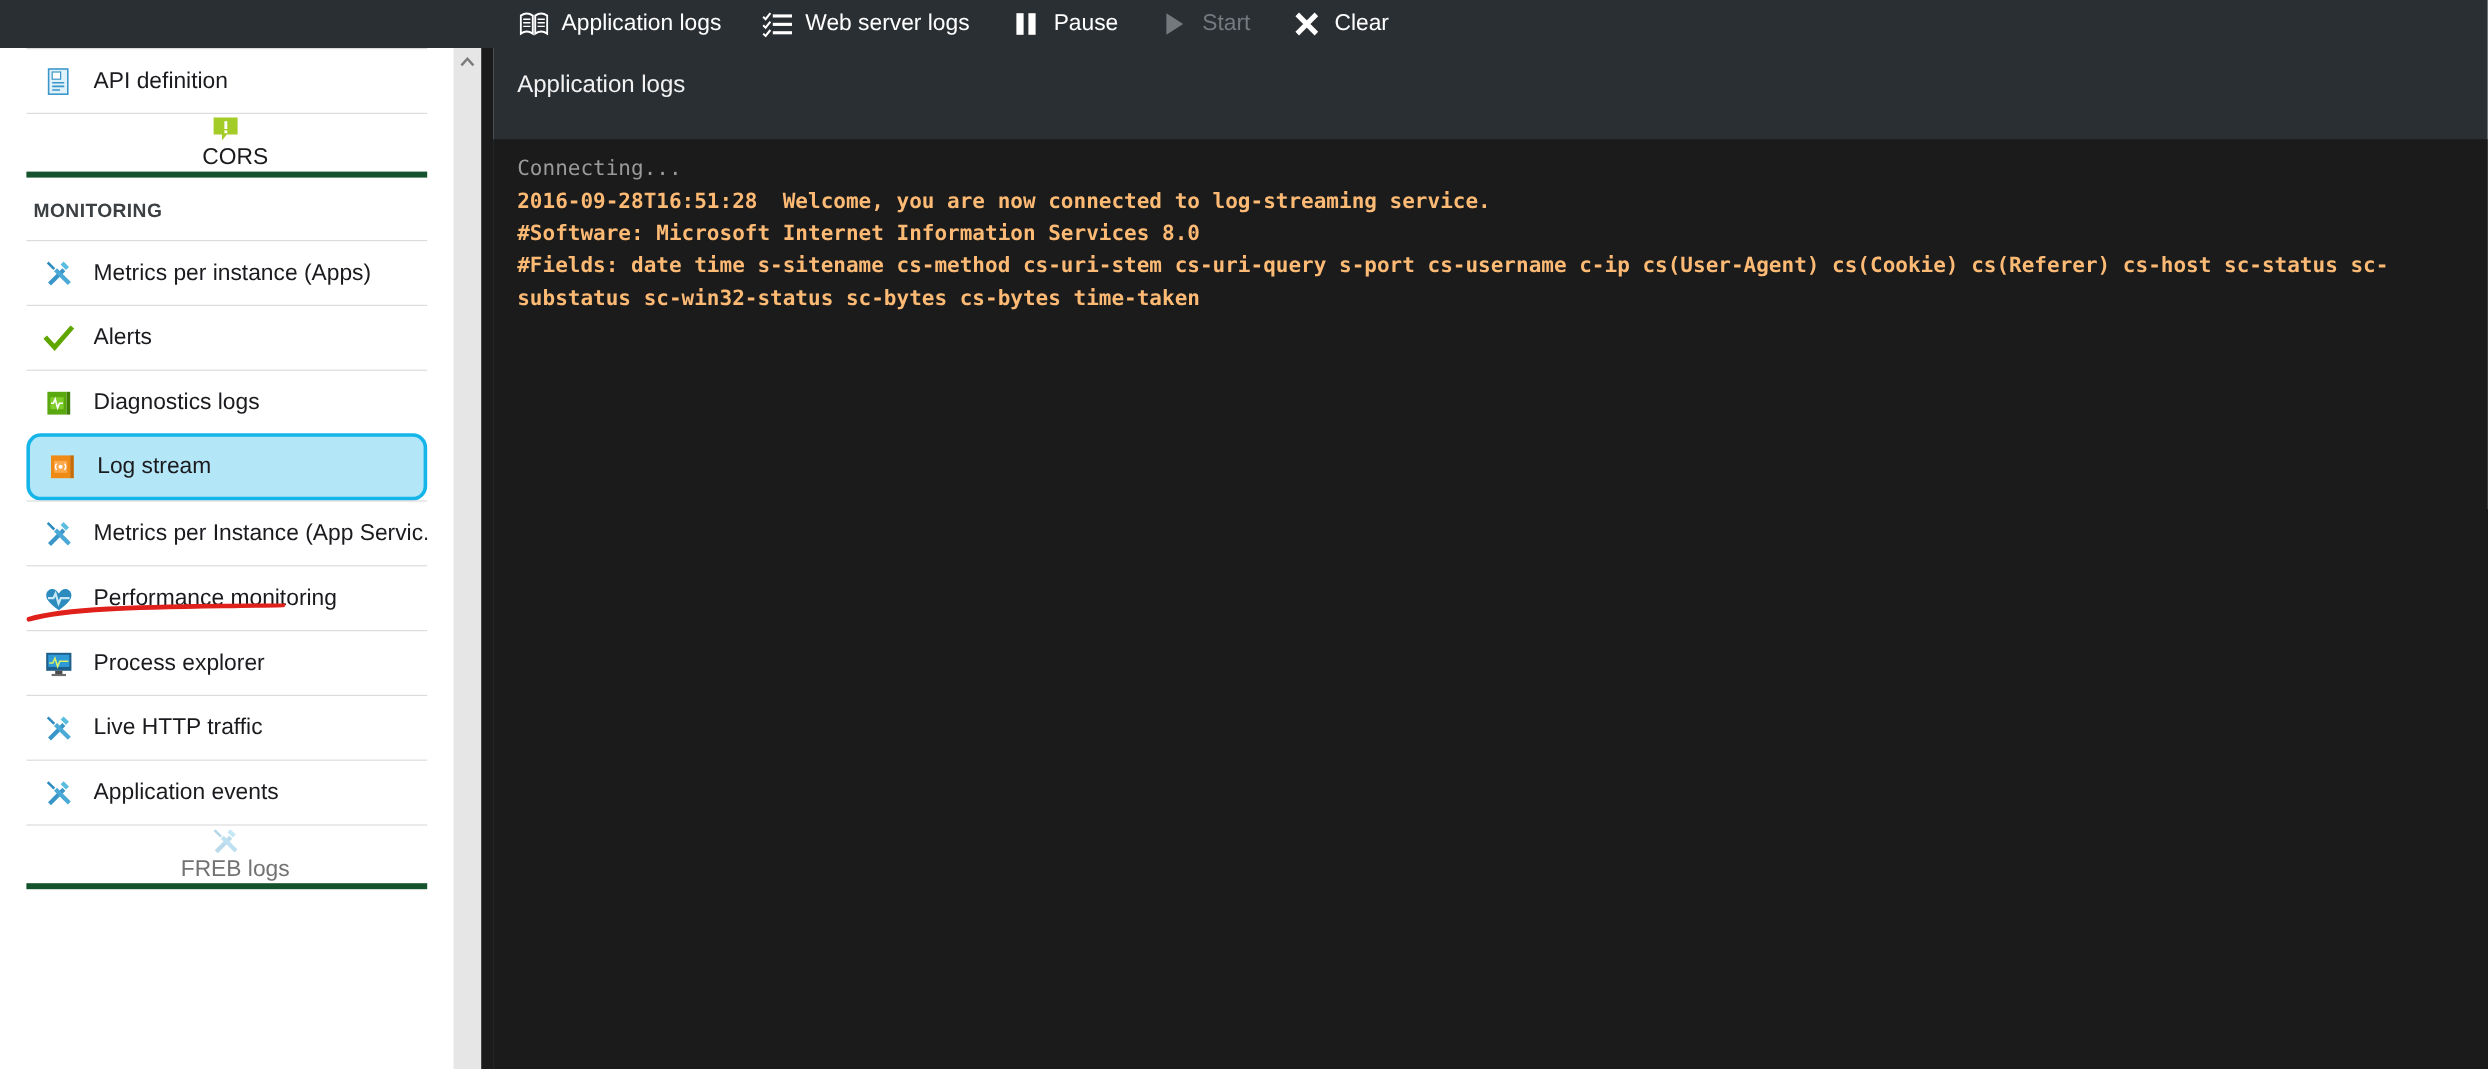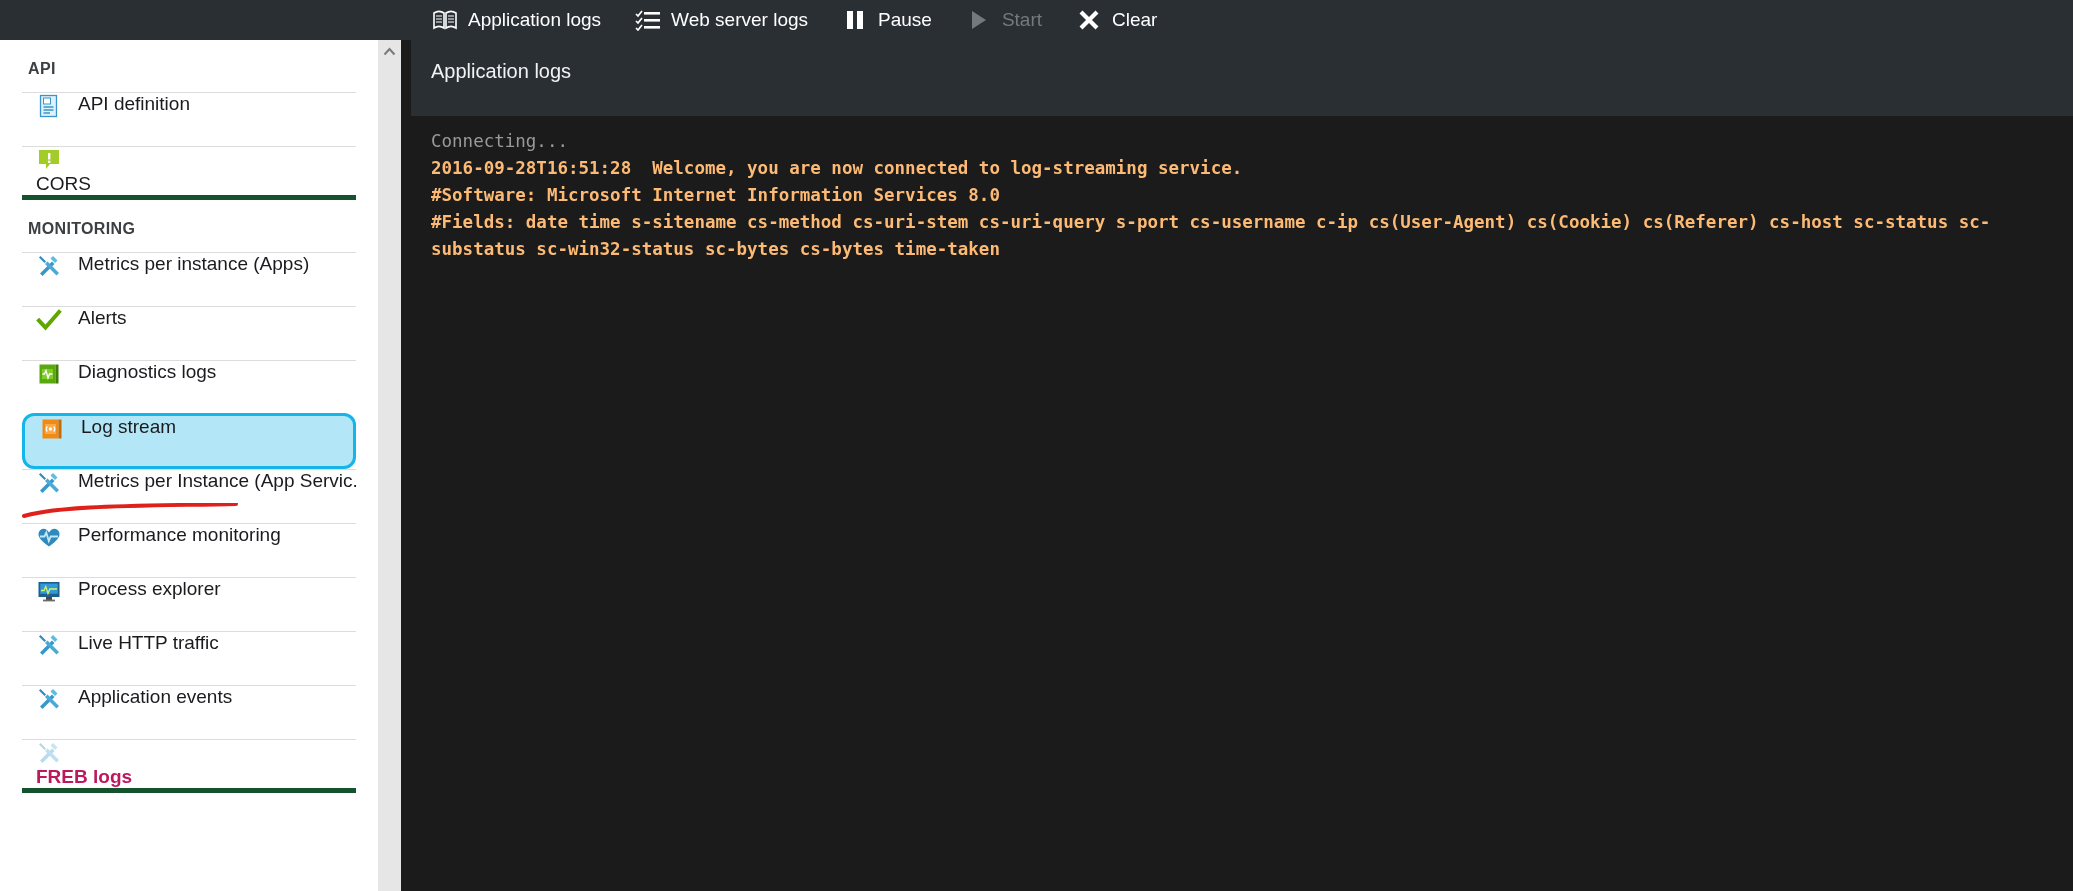--- a/index.html
+++ b/index.html
@@ -57,41 +57,42 @@
     font-size: 16px;
     font-weight: 600;
     color: #3c4043;
     letter-spacing: .35px;
     padding: 20px 0 14px 28px;
   }
   .nav-group { padding: 0 22px 0 22px; }
   .nav-item {
     position: relative;
     display: flex;
+    align-items: center;
     height: 54px;
     border-top: 1px solid #dcdcdc;
     padding-left: 14px;
     cursor: pointer;
   }
   .nav-item:last-child { border-bottom: 5px solid #14532d; flex-direction: column; }
   .nav-item .ico {
     width: 26px; height: 26px;
     margin-right: 16px;
     flex: none;
     display: flex;
     align-items: center;
     justify-content: center;
   }
   .nav-item .lbl {
     font-size: 19px;
     color: #1b1b1f;
     white-space: nowrap;
     overflow: hidden;
   }
-  .nav-item.dim .lbl { color: #be185d; font-weight: bold; }
+  .nav-item.dim .lbl { color: #737373; }
   .nav-item.dim .ico { opacity: .35; }
 
   
   .nav-item.selected {
     background: #b3e7f7;
     border: 3px solid #15b4e9;
     border-radius: 12px;
     height: 56px;
     margin-top: -1px;
   }
@@ -210,21 +211,20 @@
       <svg width="20" height="20" viewBox="0 0 20 20">
         <path d="M2 2 L18 18 M18 2 L2 18" stroke="#fff" stroke-width="4.2" stroke-linecap="butt"></path>
       </svg>
     </span>
     <span>Clear</span>
   </div>
 </div>
 
 <div id="sidebar">
   <div id="nav-root">
-      <div class="nav-section-title">API</div>
       <div class="nav-group">
         <div class="nav-item">
           <span class="ico">
             <svg width="26" height="26" viewBox="0 0 26 26">
               <rect x="4.5" y="2.5" width="16" height="21" fill="#dff1fb" stroke="#3a96c8" stroke-width="1.3"></rect>
               <rect x="7.5" y="5" width="7" height="6" fill="#fff" stroke="#3a96c8" stroke-width="1"></rect>
               <path d="M7.5 14 H17.5 M7.5 17 H17.5 M7.5 20 H14" stroke="#3a96c8" stroke-width="1.3"></path>
             </svg>
           </span>
           <span class="lbl">API definition</span>

